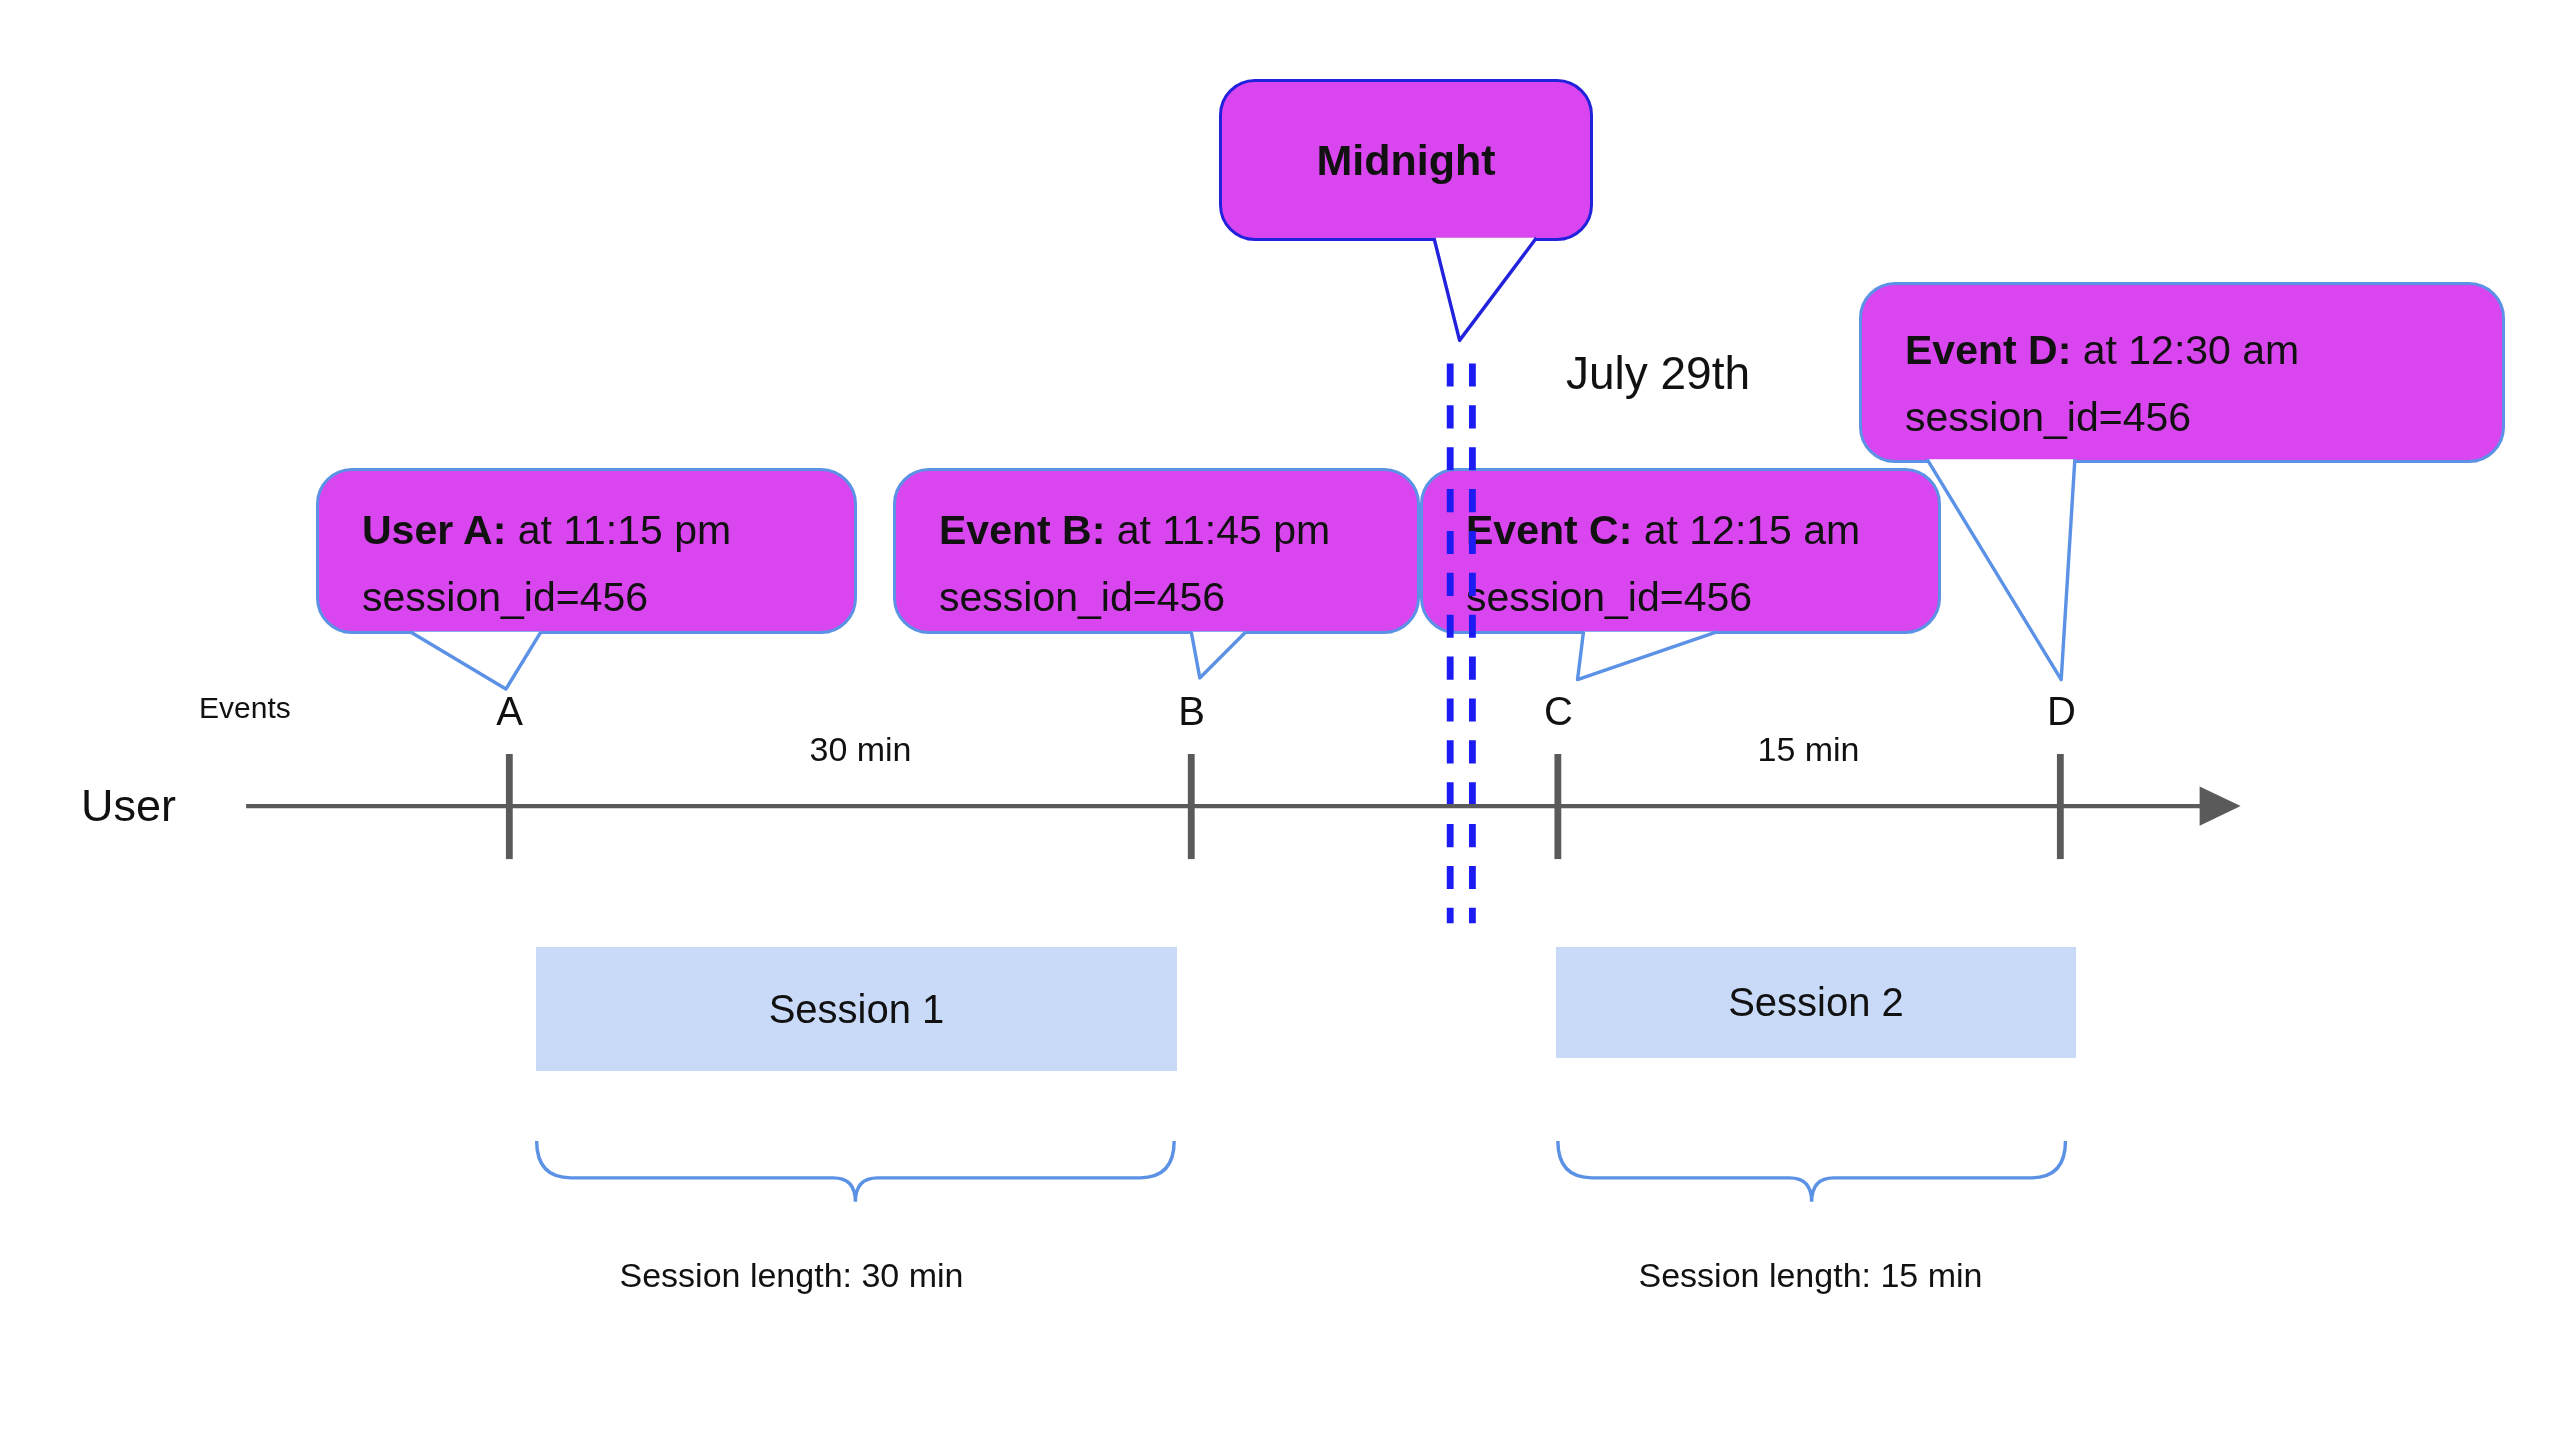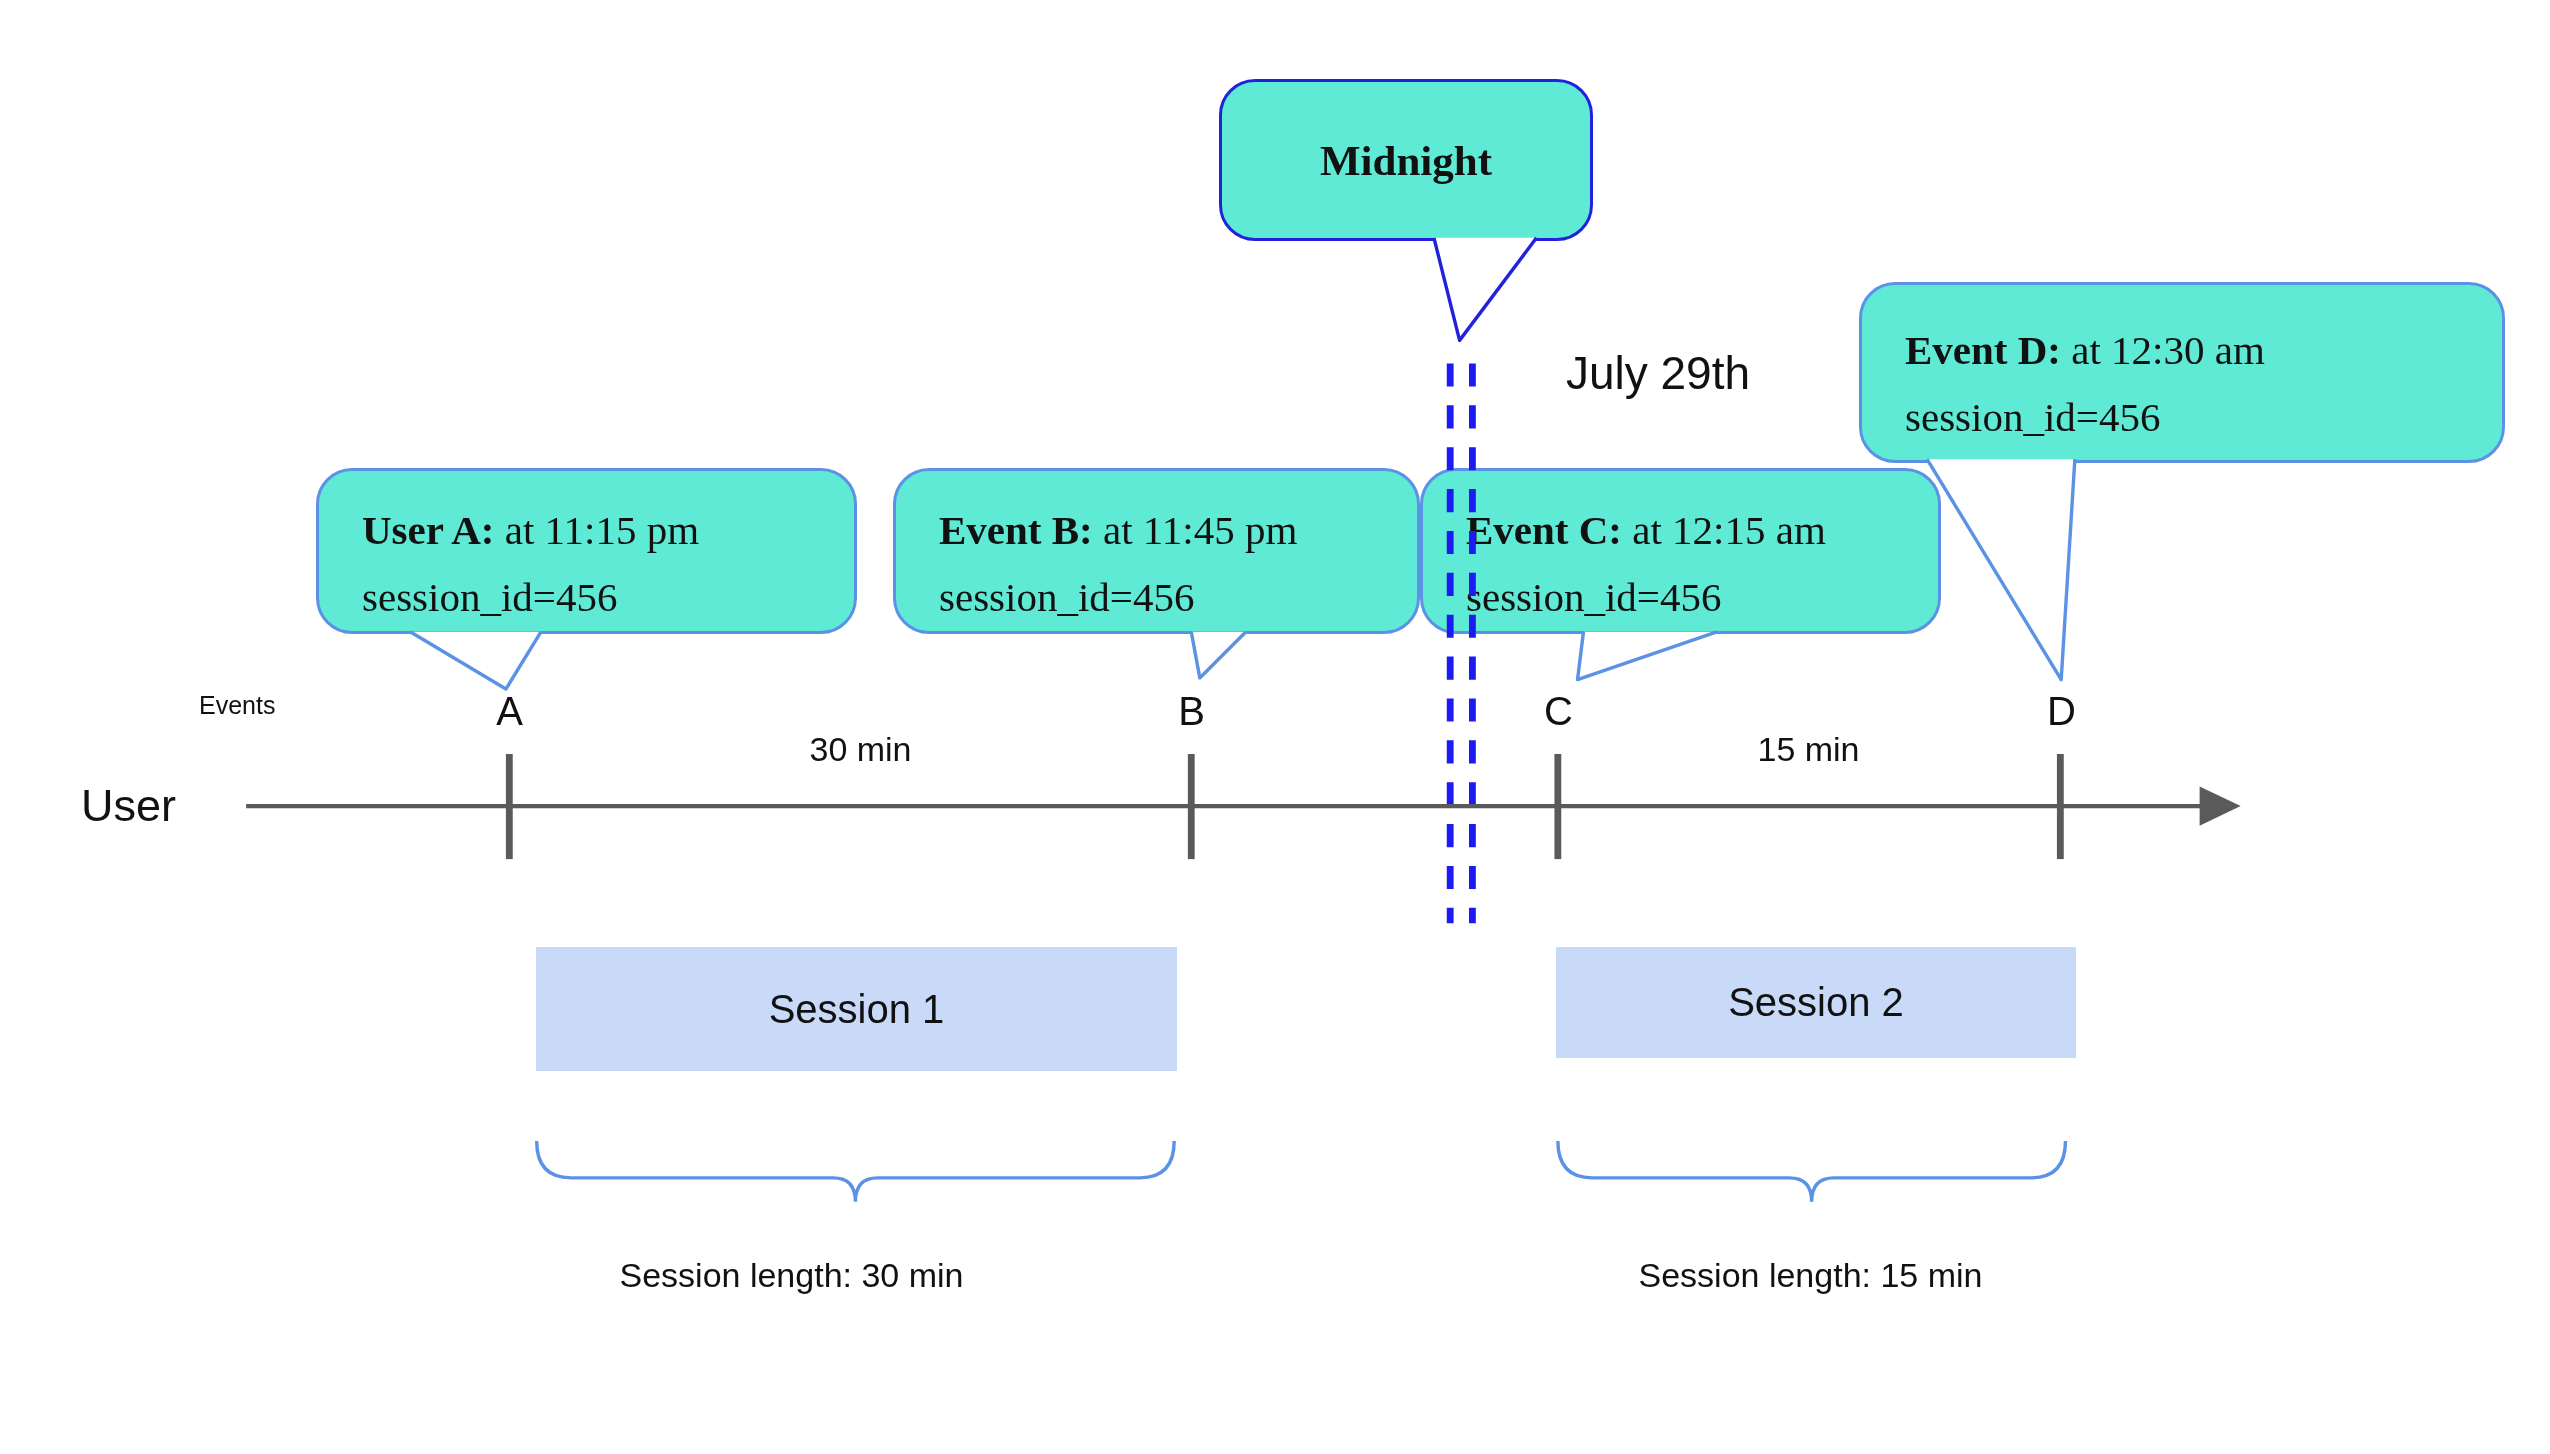--- a/index.html
+++ b/index.html
@@ -5,36 +5,36 @@
   html,body{margin:0;padding:0;background:#fff;}
   #canvas{
     position:relative;width:2550px;height:1455px;background:#ffffff;overflow:hidden;
     font-family:"Liberation Sans","DejaVu Sans",sans-serif;color:#111;
   }
   .abs{position:absolute;}
   .txt{position:absolute;white-space:nowrap;color:#111;}
   .center{text-align:center;}
   
   .bubble{
-    position:absolute;background:#5eead4;border:3.4px solid #5b92e5;border-radius:36px;
-    box-sizing:border-box;z-index:1;font-family:Liberation Serif, serif;
+    position:absolute;background:#d946ef;border:3.4px solid #5b92e5;border-radius:36px;
+    box-sizing:border-box;z-index:1;
   }
   .bubble .lines{padding:26px 34px 0 43px;font-size:41px;line-height:67px;}
   .bubble .b{font-weight:bold;}
   .bubble.midnight{border-color:#2222dd;}
   .bubble.midnight .lines{
     padding:0;display:flex;align-items:center;justify-content:center;height:100%;
     font-weight:bold;font-size:43px;
   }
   
   svg.overlay{position:absolute;left:0;top:0;z-index:2;pointer-events:none;}
   
   .date-label{font-size:46px;width:342px;}
   
-  .row-label{font-size:25px;}
+  .row-label{font-size:30px;}
   .user-label{font-size:45px;}
   .tick-label{font-size:40px;width:103px;margin-left:-51px;}
   .span-label{font-size:34px;width:205px;margin-left:-103px;}
   
   .session-bar{
     position:absolute;background:#c9daf8;display:flex;align-items:center;justify-content:center;
     font-size:40px;color:#111;z-index:1;
   }
   .length-label{font-size:34px;width:547px;margin-left:-273px;}
 </style>

